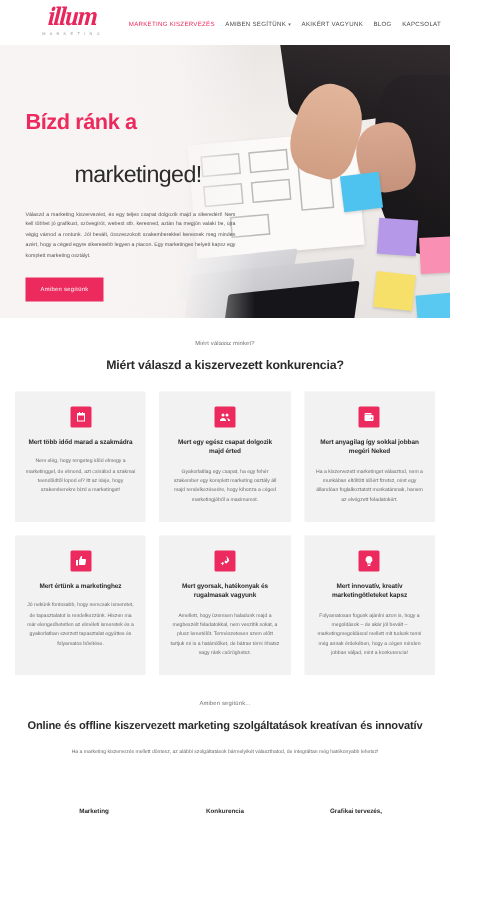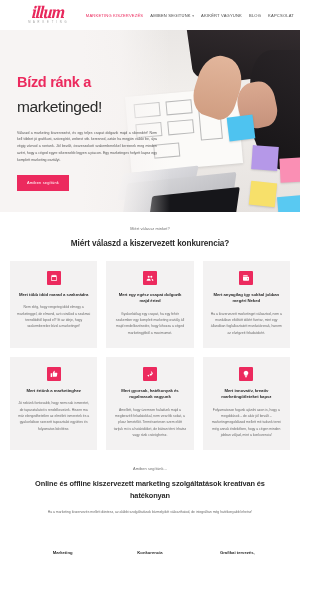--- a/index.html
+++ b/index.html
@@ -70,21 +70,21 @@
   .n-purple{ left:252px; top:116px; width:26px; height:24px; background:#b598e8; transform:rotate(4deg); }
   .n-pink  { left:280px; top:128px; width:26px; height:24px; background:#fa8fb4; transform:rotate(-3deg); }
   .n-yellow{ left:250px; top:152px; width:26px; height:24px; background:#f7e06a; transform:rotate(6deg); }
   .n-cyan  { left:278px; top:166px; width:26px; height:24px; background:#59c9f2; transform:rotate(-5deg); }
   .hero-fade {
     position:absolute; left:0; top:0; width:170px; height:100%;
     background:linear-gradient(90deg,#f7f4f3 0%,#f7f4f3 48%,rgba(247,244,243,.86) 70%,rgba(247,244,243,0) 100%);
   }
   .hero-content { position:absolute; left:17px; top:44px; width:150px; }
   .hero-h1 { font-size:14.5px; font-weight:700; color:#ec2a5e; line-height:1.12; letter-spacing:-.3px; }
-  .hero-h2 { font-size:15.5px; font-weight:400; color:#2b2b2b; line-height:1.12; letter-spacing:-.4px; margin-top:8px; }
+  .hero-h2 { font-size:15.5px; font-weight:400; color:#2b2b2b; line-height:1.12; letter-spacing:-.4px; margin-top:18px;text-align:center; }
   .hero-p { font-size:3.5px; line-height:1.95; color:#575757; margin-top:14px; width:140px; text-align:justify; }
   .hero-btn {
     margin-top:11px; display:inline-block; background:#ec2a5e; color:#fff;
     font-size:3.9px; padding:5.5px 10px; border:none; cursor:pointer; letter-spacing:.2px;
   }
 
   
   .why { padding:14px 12px 0; text-align:center; }
   .eyebrow { font-size:3.9px; color:#6e6e6e; letter-spacing:.1px; }
   .sec-title { font-size:8.2px; font-weight:700; color:#2b2b2b; line-height:1.45; margin-top:7px; letter-spacing:-.1px; }
@@ -234,21 +234,21 @@
           </svg>
       </div>
       <div class="card-title">Mert innovatív, kreatív marketingötleteket kapsz</div>
       <div class="card-text">Folyamatosan fogunk ajánlni azon is, hogy a megoldások – de akár jól bevált – marketingmegoldásod mellett mit tudunk tenni még annak érdekében, hogy a cégen minden jobban váljad, mint a konkurencia!</div>
     </div>
 
   </div>
 
   <div class="services">
     <div class="eyebrow">Amiben segítünk...</div>
-    <div class="svc-title">Online és offline kiszervezett marketing szolgáltatások kreatívan és hatékonyan</div>
+    <div class="svc-title">Online és offline kiszervezett marketing szolgáltatások kreatívan és innovatív</div>
     <div class="svc-sub">Ha a marketing kiszervezés mellett döntesz, az alábbi szolgáltatások bármelyikét választhatod, de integráltan még hatékonyabb lehetsz!</div>
   </div>
 
   <div class="svc-row">
     <div class="svc-name">Marketing</div>
     <div class="svc-name">Konkurencia</div>
     <div class="svc-name">Grafikai tervezés,</div>
   </div>
 
 </div>

